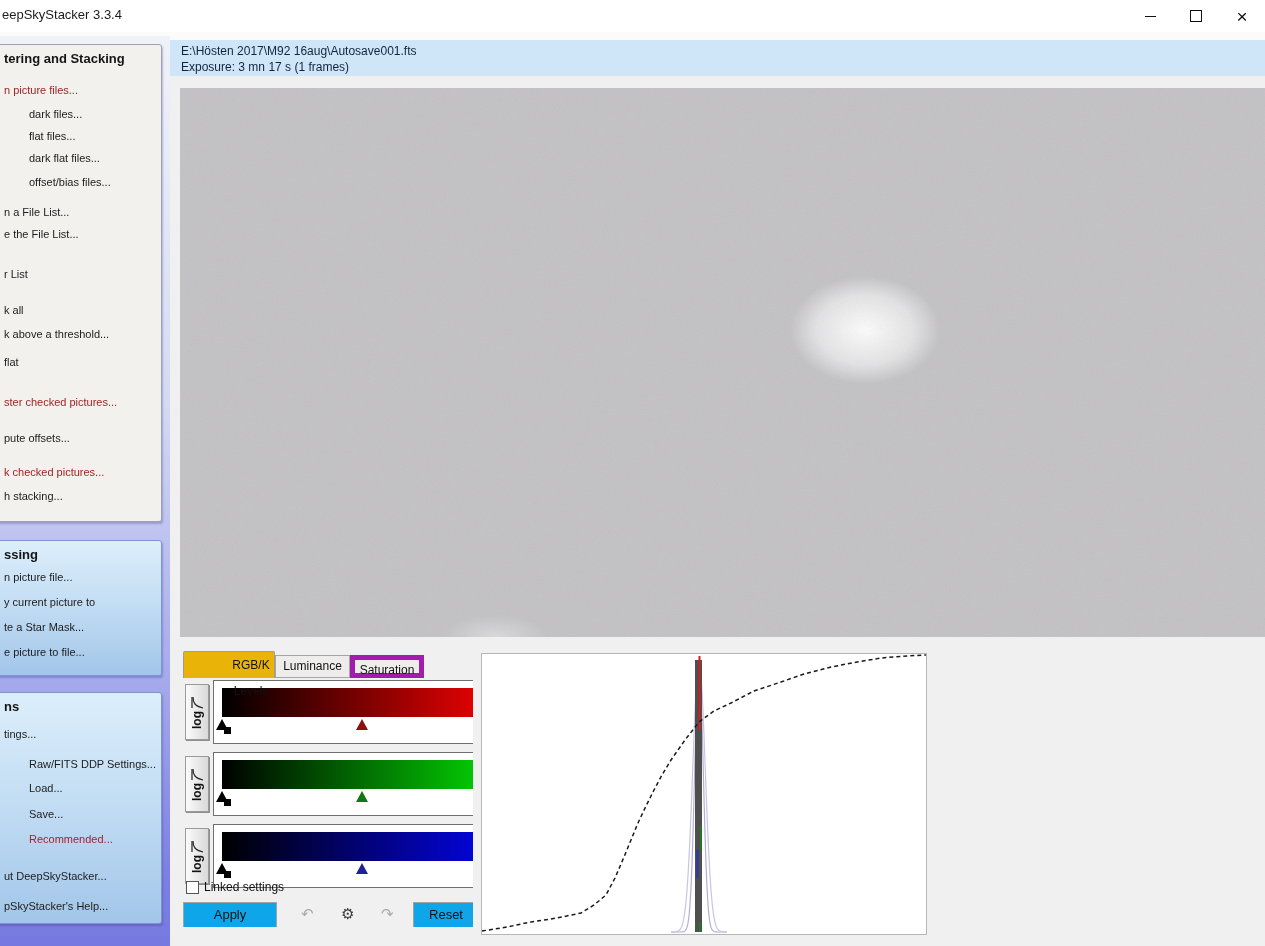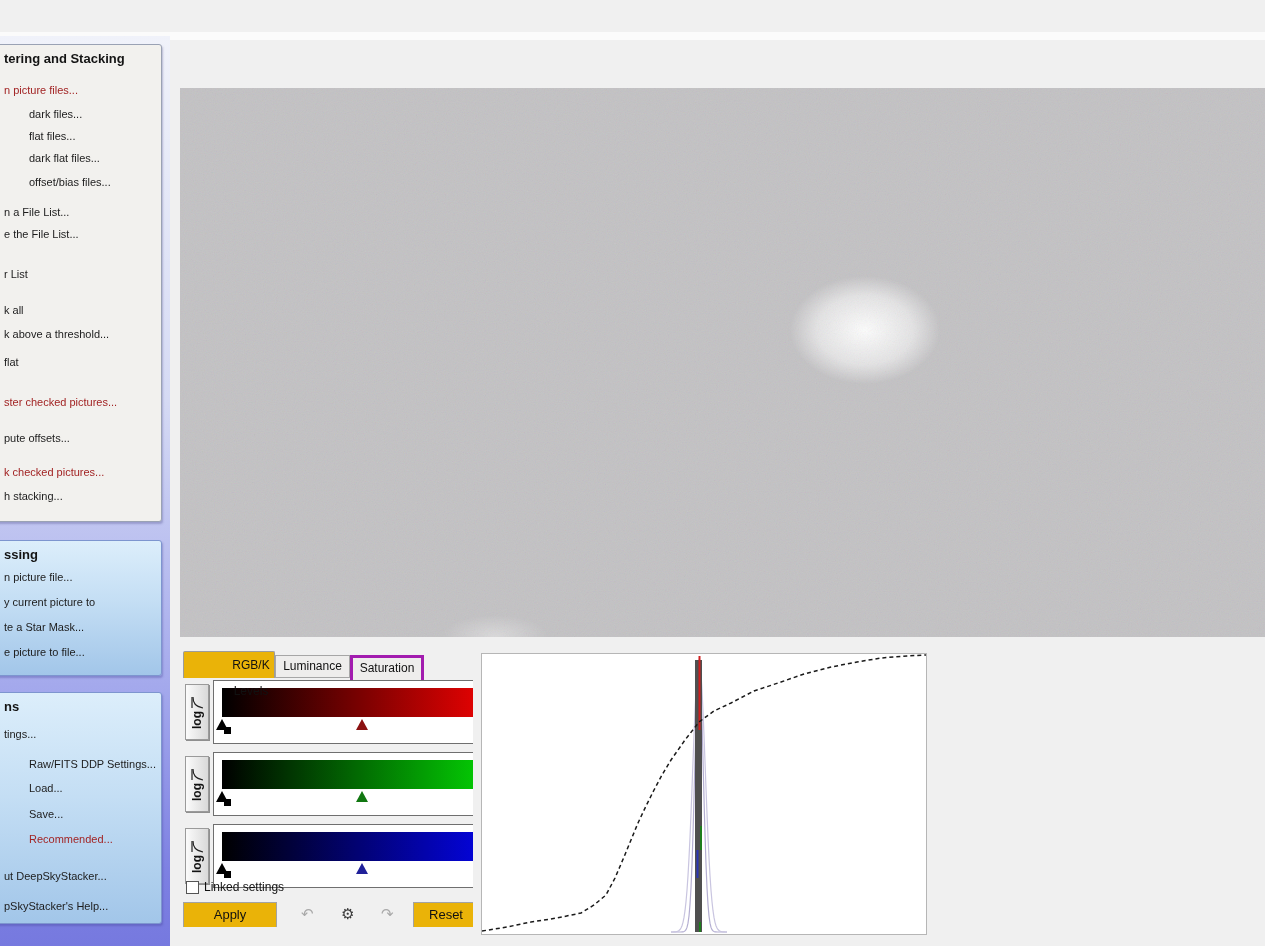--- a/index.html
+++ b/index.html
@@ -36,58 +36,70 @@
      background-image:
        radial-gradient(ellipse 100px 72px at 685px 242px, rgba(255,255,255,.96) 0%, rgba(255,255,255,.55) 48%, rgba(253,253,251,0) 75%),
        radial-gradient(ellipse 75px 30px at 315px 548px, rgba(255,255,255,.38) 0%, rgba(255,255,255,0) 70%);}
   #image-area svg{position:absolute;left:0;top:0;}
   
   #levels-panel{position:absolute;left:183px;top:651px;width:290px;height:276px;overflow:hidden;}
   .tab{position:absolute;box-sizing:border-box;text-align:center;font-size:12px;color:#111;}
   #tab0{left:0;top:0;width:92px;height:27px;background:#eab308;border:1px solid #9c9c9c;border-bottom:none;
         border-radius:2px 2px 0 0;line-height:26px;z-index:2;padding-left:44px;}
   #tab1{left:92px;top:4px;width:75px;height:23px;background:#eeedec;border:1px solid #a6a6a6;line-height:21px;}
-  #tab2{left:167px;top:4px;width:74px;height:32px;background:#eeedec;border:3px solid #a21caf;line-height:21px;}
+  #tab2{left:167px;top:4px;width:74px;height:23px;background:#eeedec;border:5px solid #a21caf;line-height:21px;}
   .log-btn{position:absolute;left:2px;width:24px;height:56px;box-sizing:border-box;
      background:linear-gradient(90deg,#fbfbfb,#d9d9d9);border:1px solid #9a9a9a;box-shadow:1px 1px 0 #8f8f8f;
      display:flex;align-items:center;justify-content:center;}
   .log-rot{transform:rotate(-90deg);display:flex;align-items:center;gap:1px;}
   .log-rot b{font-size:12px;color:#111;}
   .slider-box{position:absolute;left:30px;width:280px;height:64px;box-sizing:border-box;
      background:#fff;border:1px solid #6f6f6f;}
   .grad{position:absolute;left:8px;top:7px;right:0;height:29px;}
   .tri{position:absolute;width:0;height:0;border-left:6px solid transparent;border-right:6px solid transparent;
        border-bottom:11px solid #000;top:38px;}
   .tri-black{left:2px;}
   .sq-black{position:absolute;left:10px;top:46px;width:7px;height:7px;background:#000;}
   .tri-mid{border-bottom-color:#8b1111;}
   #row-red{top:29px;}#row-green{top:101px;}#row-blue{top:173px;}
   .row{position:absolute;left:0;width:290px;height:64px;}
   .row .log-btn{top:4px;}
   
   #linked-row{position:absolute;left:3px;top:229px;display:flex;align-items:center;gap:5px;}
   #linked-box{width:13px;height:13px;background:#fff;border:1px solid #555;box-sizing:border-box;}
   #linked-label{font-size:12px;color:#111;text-align:right;}
-  .pushbtn{position:absolute;top:251px;height:37px;background:#eab308;border:1px solid #a3a3a3;
+  .pushbtn{position:absolute;top:251px;height:37px;background:#0ea5e9;border:1px solid #a3a3a3;
      box-sizing:border-box;font-size:13px;color:#111;text-align:center;line-height:23px;}
   #apply-btn{left:0;width:94px;}
   #reset-btn{left:230px;width:66px;}
   .histicon{position:absolute;top:253px;font-size:15px;line-height:20px;}
   #undo-icon{left:118px;color:#a9a9a9;}
   #gear-icon{left:158px;color:#3c3c3c;}
   #redo-icon{left:198px;color:#a9a9a9;}
   
   #histogram{position:absolute;left:481px;top:653px;width:446px;height:282px;background:#fff;
      border:1px solid #b6b6b6;box-sizing:border-box;}
 </style>
 </head>
 <body>
 
 <div id="stage">
 
+  <div id="titlebar">
+    <span id="title-text">eepSkyStacker 3.3.4</span>
+    <div class="winbtn" id="btn-min">
+        <span class="bar"></span>
+      </div>
+    <div class="winbtn" id="btn-max">
+        <span class="box"></span>
+      </div>
+    <div class="winbtn" id="btn-close">
+        <span>×</span>
+      </div>
+  </div>
   <div id="strip"></div>
 
   <div id="sidebar-bg"></div>
 
   <div class="panel" id="panel-reg">
     <div class="hdr" style="top:6px">tering and Stacking</div>
     <div class="lnk red" style="top:39px">n picture files...</div>
     <div class="lnk ind" style="top:63px">dark files...</div>
     <div class="lnk ind" style="top:85px">flat files...</div>
     <div class="lnk ind" style="top:107px">dark flat files...</div>
@@ -116,20 +128,24 @@
     <div class="hdr" style="top:6px">ns</div>
     <div class="lnk" style="top:35px">tings...</div>
     <div class="lnk ind" style="top:65px">Raw/FITS DDP Settings...</div>
     <div class="lnk ind" style="top:89px">Load...</div>
     <div class="lnk ind" style="top:115px">Save...</div>
     <div class="lnk ind red" style="top:140px">Recommended...</div>
     <div class="lnk" style="top:177px">ut DeepSkyStacker...</div>
     <div class="lnk" style="top:207px">pSkyStacker's Help...</div>
   </div>
 
+  <div id="file-header">
+    <div>E:\Hösten 2017\M92 16aug\Autosave001.fts</div>
+    <div>Exposure: 3 mn 17 s (1 frames)</div>
+  </div>
 
   <div id="image-area">
     <svg width="1085" height="549">
       <filter id="nz" x="0" y="0" width="100%" height="100%">
         <feTurbulence type="fractalNoise" baseFrequency="0.9" numOctaves="2" stitchTiles="stitch"></feTurbulence>
       </filter>
       <rect width="1085" height="549" filter="url(#nz)" opacity="0.12"></rect>
     </svg>
   </div>
 

